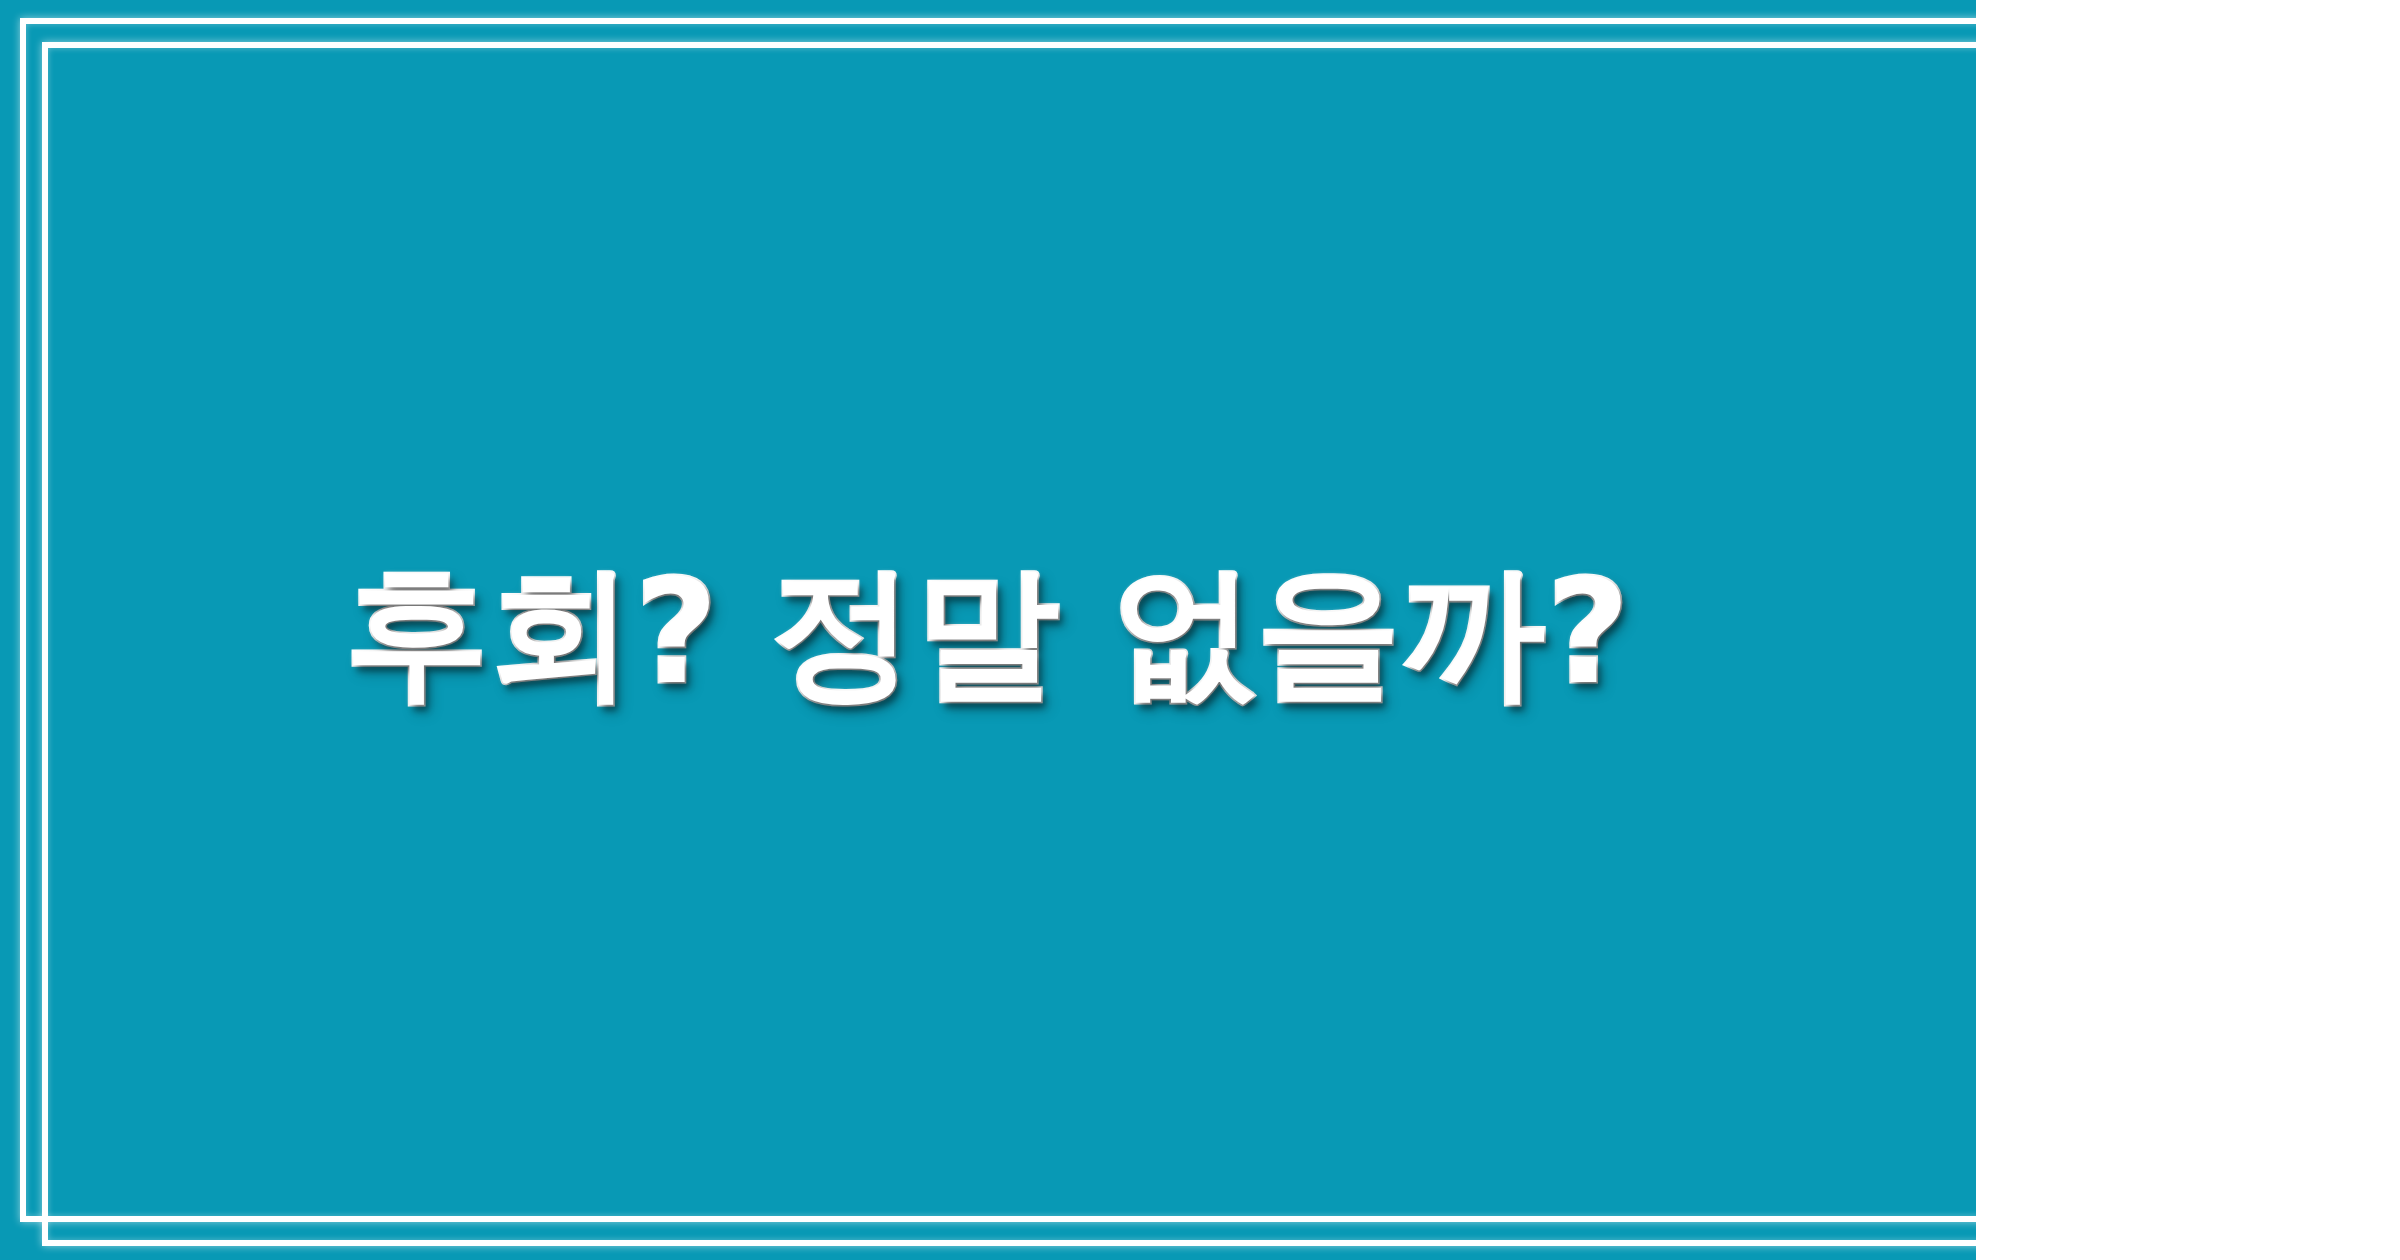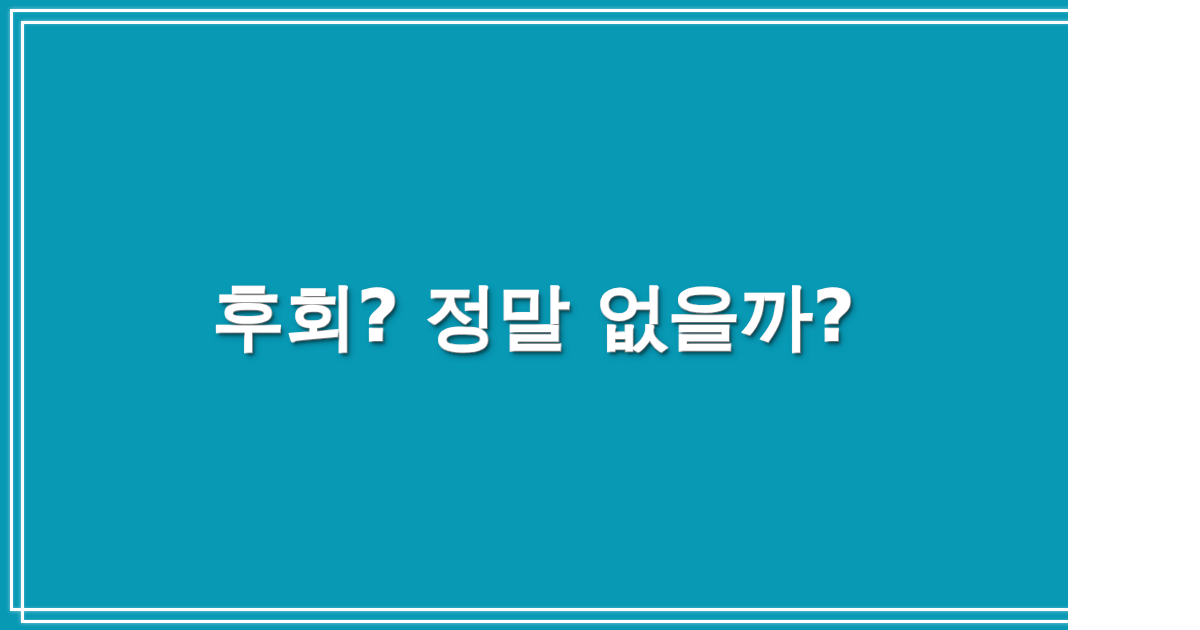--- a/index.html
+++ b/index.html
@@ -4,21 +4,21 @@
 <title>Thumbnail Card</title>
 <style>
   html, body {
     margin: 0;
     padding: 0;
     background: #ffffff;
   }
 
   #card {
     position: relative;
-    width: 1068px;
+    width: 988px;
     height: 630px;
     overflow: hidden;
     font-family: "Liberation Sans", "DejaVu Sans", sans-serif;
     -webkit-font-smoothing: antialiased;
   }
 
   
   .bg-plate {
     position: absolute;
     inset: 0;

